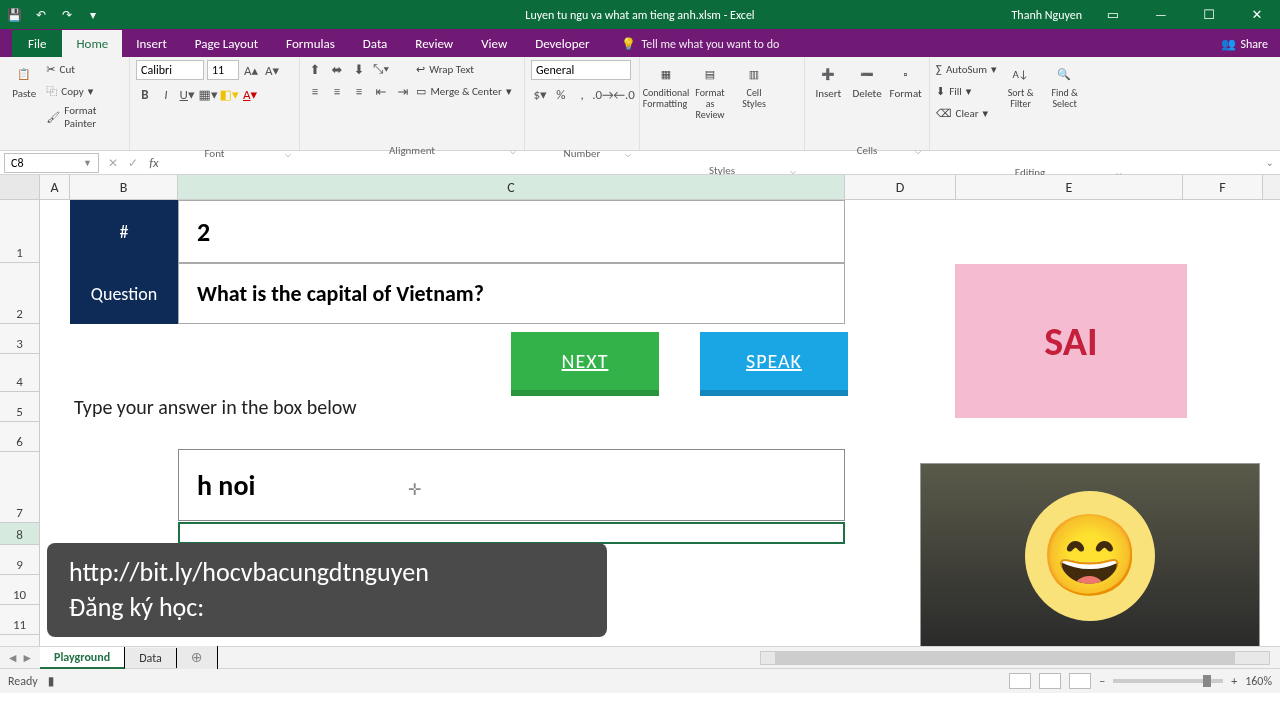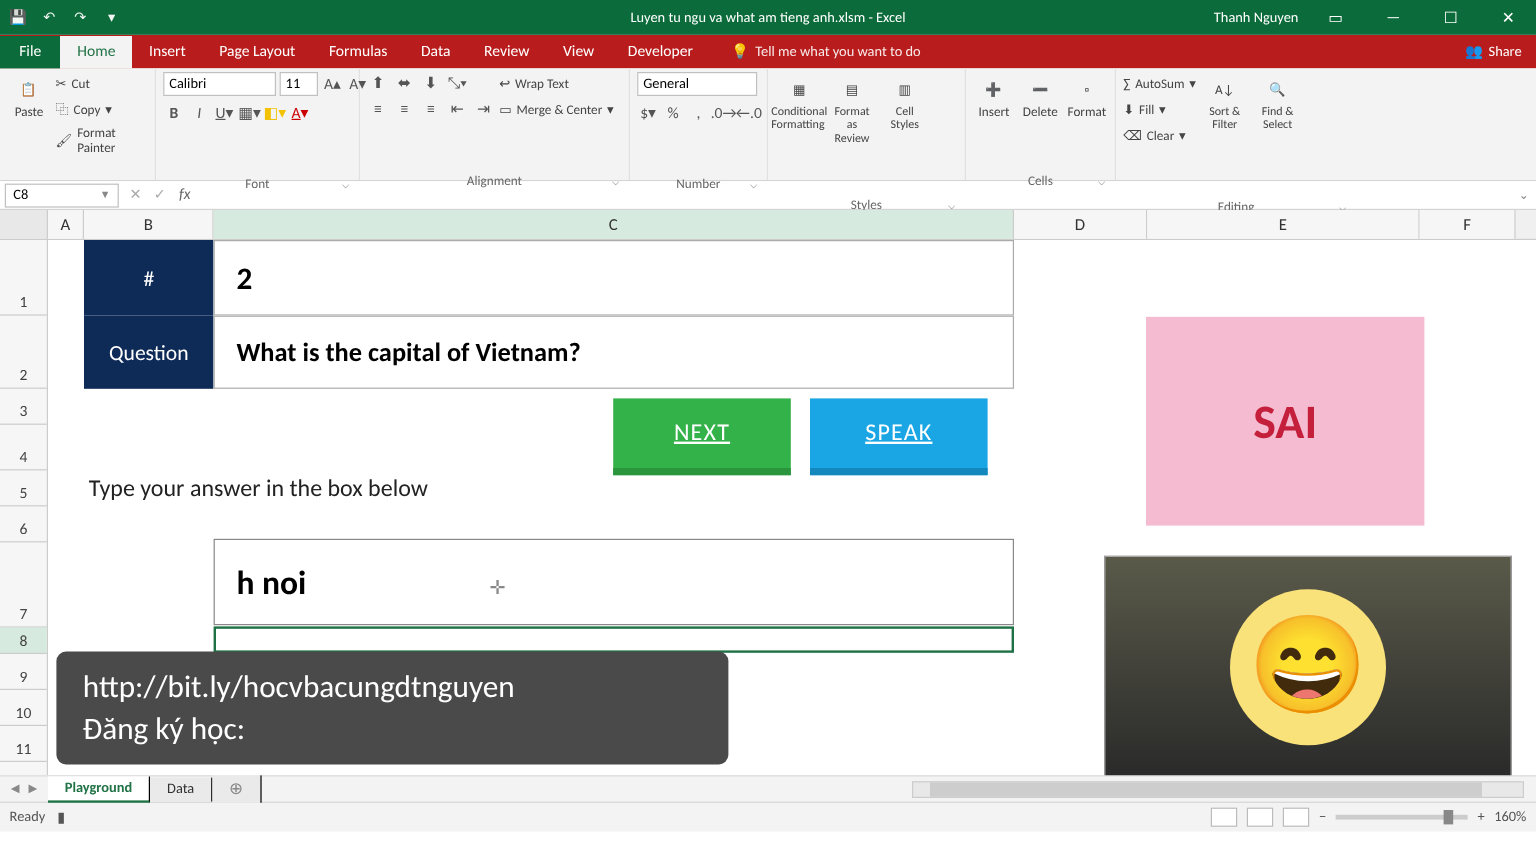--- a/index.html
+++ b/index.html
@@ -7,38 +7,38 @@
 
 
 .titlebar { height:29px; background:#0b6b3a; color:#fff; display:flex; align-items:center; position:relative; }
 .qat { display:flex; align-items:center; gap:12px; padding-left:8px; }
 .qat .ic { width:14px; height:14px; opacity:.95; display:flex; align-items:center; justify-content:center; }
 .title-center { position:absolute; left:50%; transform:translateX(-50%); font-size:12px; }
 .title-right { margin-left:auto; display:flex; align-items:center; gap:14px; padding-right:6px; }
 .winbtn { width:34px; text-align:center; font-size:13px; }
 
 
-.tabs { height:28px; background:#b91c1c; display:flex; align-items:flex-end; color:#fff; font-size:13px; padding-left:0; }
+.tabs { height:28px; background:#701a75; display:flex; align-items:flex-end; color:#fff; font-size:13px; padding-left:12px; }
 .tab { padding:6px 14px; cursor:pointer; }
 .tab.file { background:#0b6b3a; color:#fff; padding:6px 16px; }
 .tab.active { background:#f3f3f3; color:#217346; }
 .tellme { margin-left:8px; font-size:12px; opacity:.9; display:flex; align-items:center; gap:5px; padding:6px 10px; }
 .share { margin-left:auto; padding:6px 12px; font-size:12px; display:flex; align-items:center; gap:4px; }
 
 
 .ribbon { height:94px; background:#f3f3f3; border-bottom:1px solid #d4d4d4; display:flex; }
 .group { border-right:1px solid #e1e1e1; display:flex; flex-direction:column; justify-content:space-between; padding:3px 6px 0; }
 .group-ctl { flex:1; display:flex; align-items:flex-start; gap:4px; }
 .group-lbl { text-align:center; font-size:11px; color:#666; padding-bottom:2px; position:relative;margin-top:44px; }
 .group-lbl::after { content:"⌵"; position:absolute; right:2px; bottom:2px; font-size:8px; color:#888; }
 .bigbtn { display:flex; flex-direction:column; align-items:center; justify-content:center; width:40px; font-size:11px; color:#444; gap:2px; padding-top:3px; }
 .bigbtn .bicon { width:22px; height:22px; display:flex; align-items:center; justify-content:center; }
 .vstack { display:flex; flex-direction:column; gap:4px; font-size:11px; color:#444; }
 .vstack div { display:flex; align-items:center; gap:4px; min-height:18px; }
-.fontsel { border:1px solid #c0c0c0; background:#fff; padding:1px 4px; font-size:12px; width:94px; height:20px; }
+.fontsel { border:1px solid #c0c0c0; background:#fff; padding:1px 4px; font-size:12px; width:68px; height:20px; }
 .sizesel { border:1px solid #c0c0c0; background:#fff; padding:1px 4px; font-size:12px; width:32px; height:20px; }
 .ribic { width:18px; height:18px; display:inline-flex; align-items:center; justify-content:center; color:#555; font-size:13px; }
 .btnrow { display:flex; gap:3px; align-items:center; }
 
 
 .fbar { height:24px; border-bottom:1px solid #d4d4d4; display:flex; align-items:center; background:#fff; }
 .namebox { width:95px; border:1px solid #c0c0c0; margin:1px 4px; padding:2px 6px; font-size:12px; height:20px; display:flex; align-items:center; justify-content:space-between; }
 .fbar .fx { font-style:italic; color:#666; padding:0 6px; font-size:13px; }
 .fbar .fop { color:#aaa; padding:0 5px; font-size:12px; }
 .collapse { margin-left:auto; padding-right:6px; color:#888; font-size:10px; }
@@ -307,30 +307,30 @@
       <div class="rh" style="height:30px">11</div>
       <div class="rh" style="height:30px">12</div>
     </div>
     <div class="cells">
       <div class="headercell" style="left:30px;top:0;width:108px;height:63px">#</div>
       <div class="valuecell" style="left:138px;top:0;width:667px;height:63px;font-size:26px">2</div>
       <div class="headercell" style="left:30px;top:63px;width:108px;height:61px;font-size:18px">Question</div>
       <div class="valuecell" style="left:138px;top:63px;width:667px;height:61px">What is the capital of Vietnam?</div>
 
       <div class="qbtn next" style="left:471px;top:132px;width:148px;height:64px">NEXT</div>
-      <div class="qbtn speak" style="left:635px;top:132px;width:148px;height:64px">SPEAK</div>
+      <div class="qbtn speak" style="left:660px;top:132px;width:148px;height:64px">SPEAK</div>
 
       <div class="plaintext" style="left:34px;top:195px">Type your answer in the box below</div>
 
       <div class="answerbox" style="left:138px;top:249px;width:667px;height:72px">h noi</div>
       <span style="position:absolute;left:368px;top:280px;color:#888;font-size:16px">✛</span>
 
       <div class="cursor-cell" style="left:138px;top:322px;width:667px;height:22px"></div>
 
-      <div class="result" style="left:915px;top:64px;width:232px;height:174px">SAI</div>
+      <div class="result" style="left:915px;top:64px;width:232px;height:154px">SAI</div>
 
       <div class="overlay-banner" style="left:7px;top:343px;width:560px">
         <div>http://bit.ly/hocvbacungdtnguyen</div>
         <div>Đăng ký học:</div>
       </div>
 
       <div class="webcam" style="left:880px;top:263px;width:340px;height:185px;background:linear-gradient(#5a5a4a,#2a2a2a)">
         <div class="emoji">😄</div>
       </div>
     </div>

